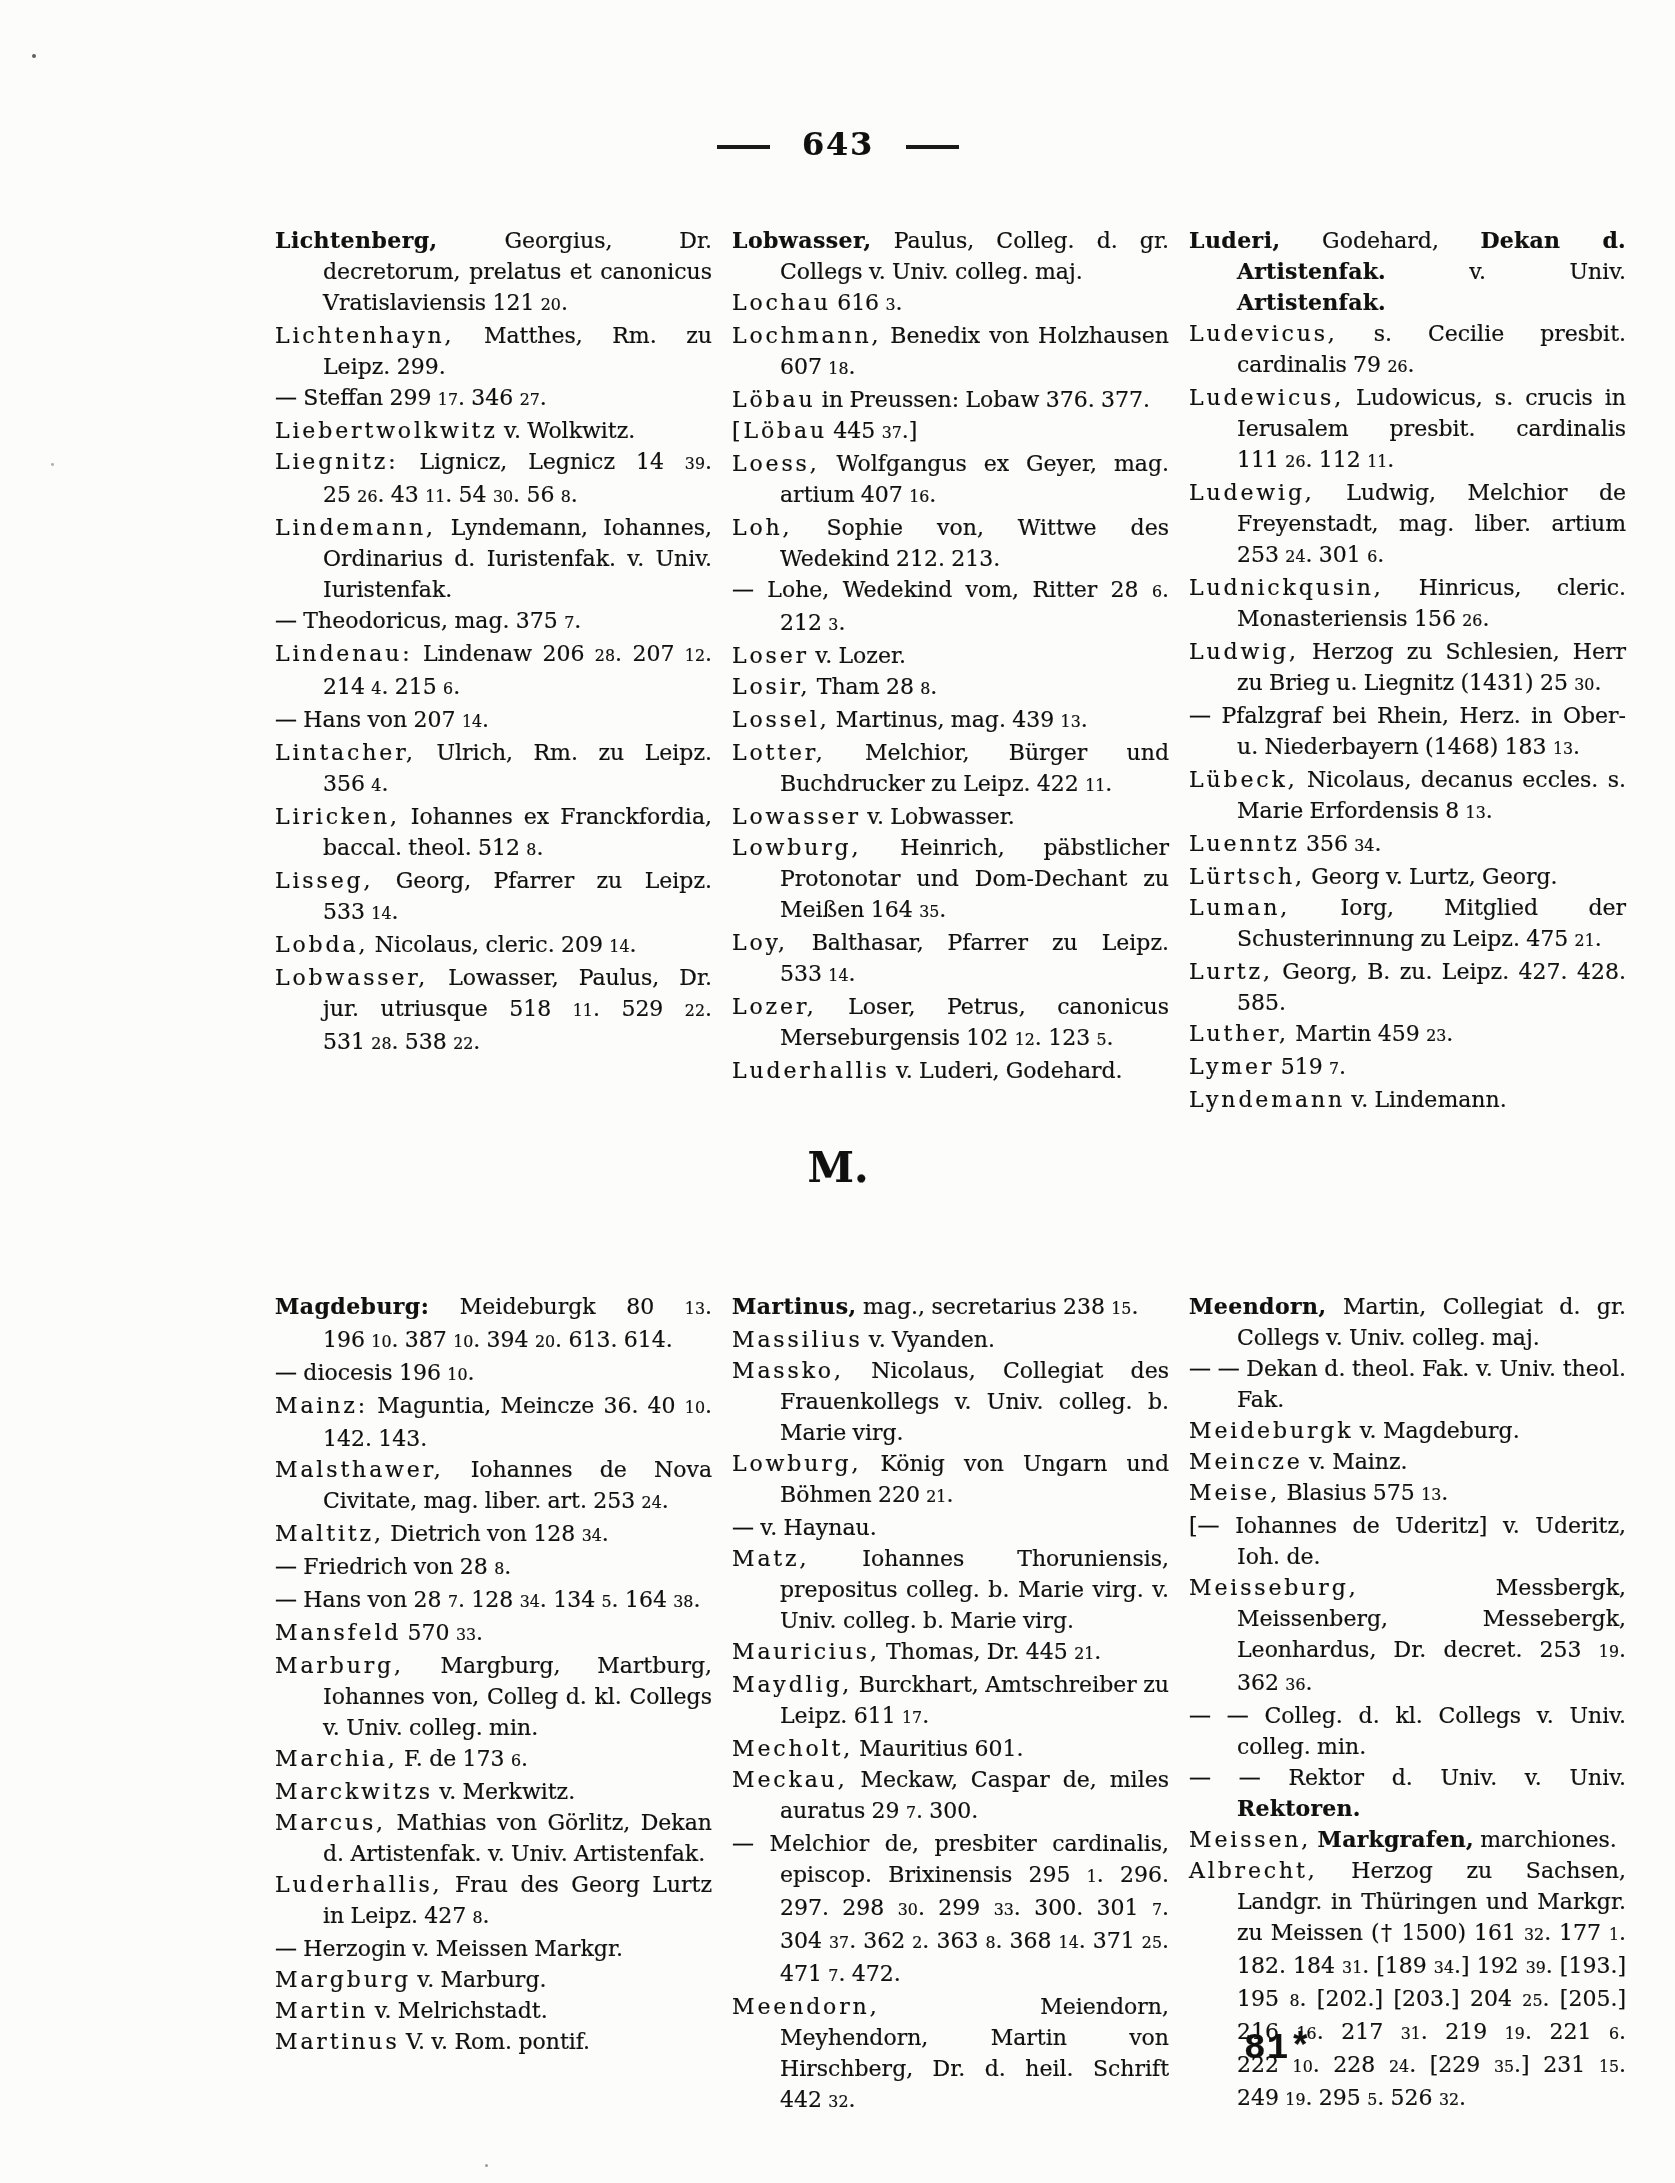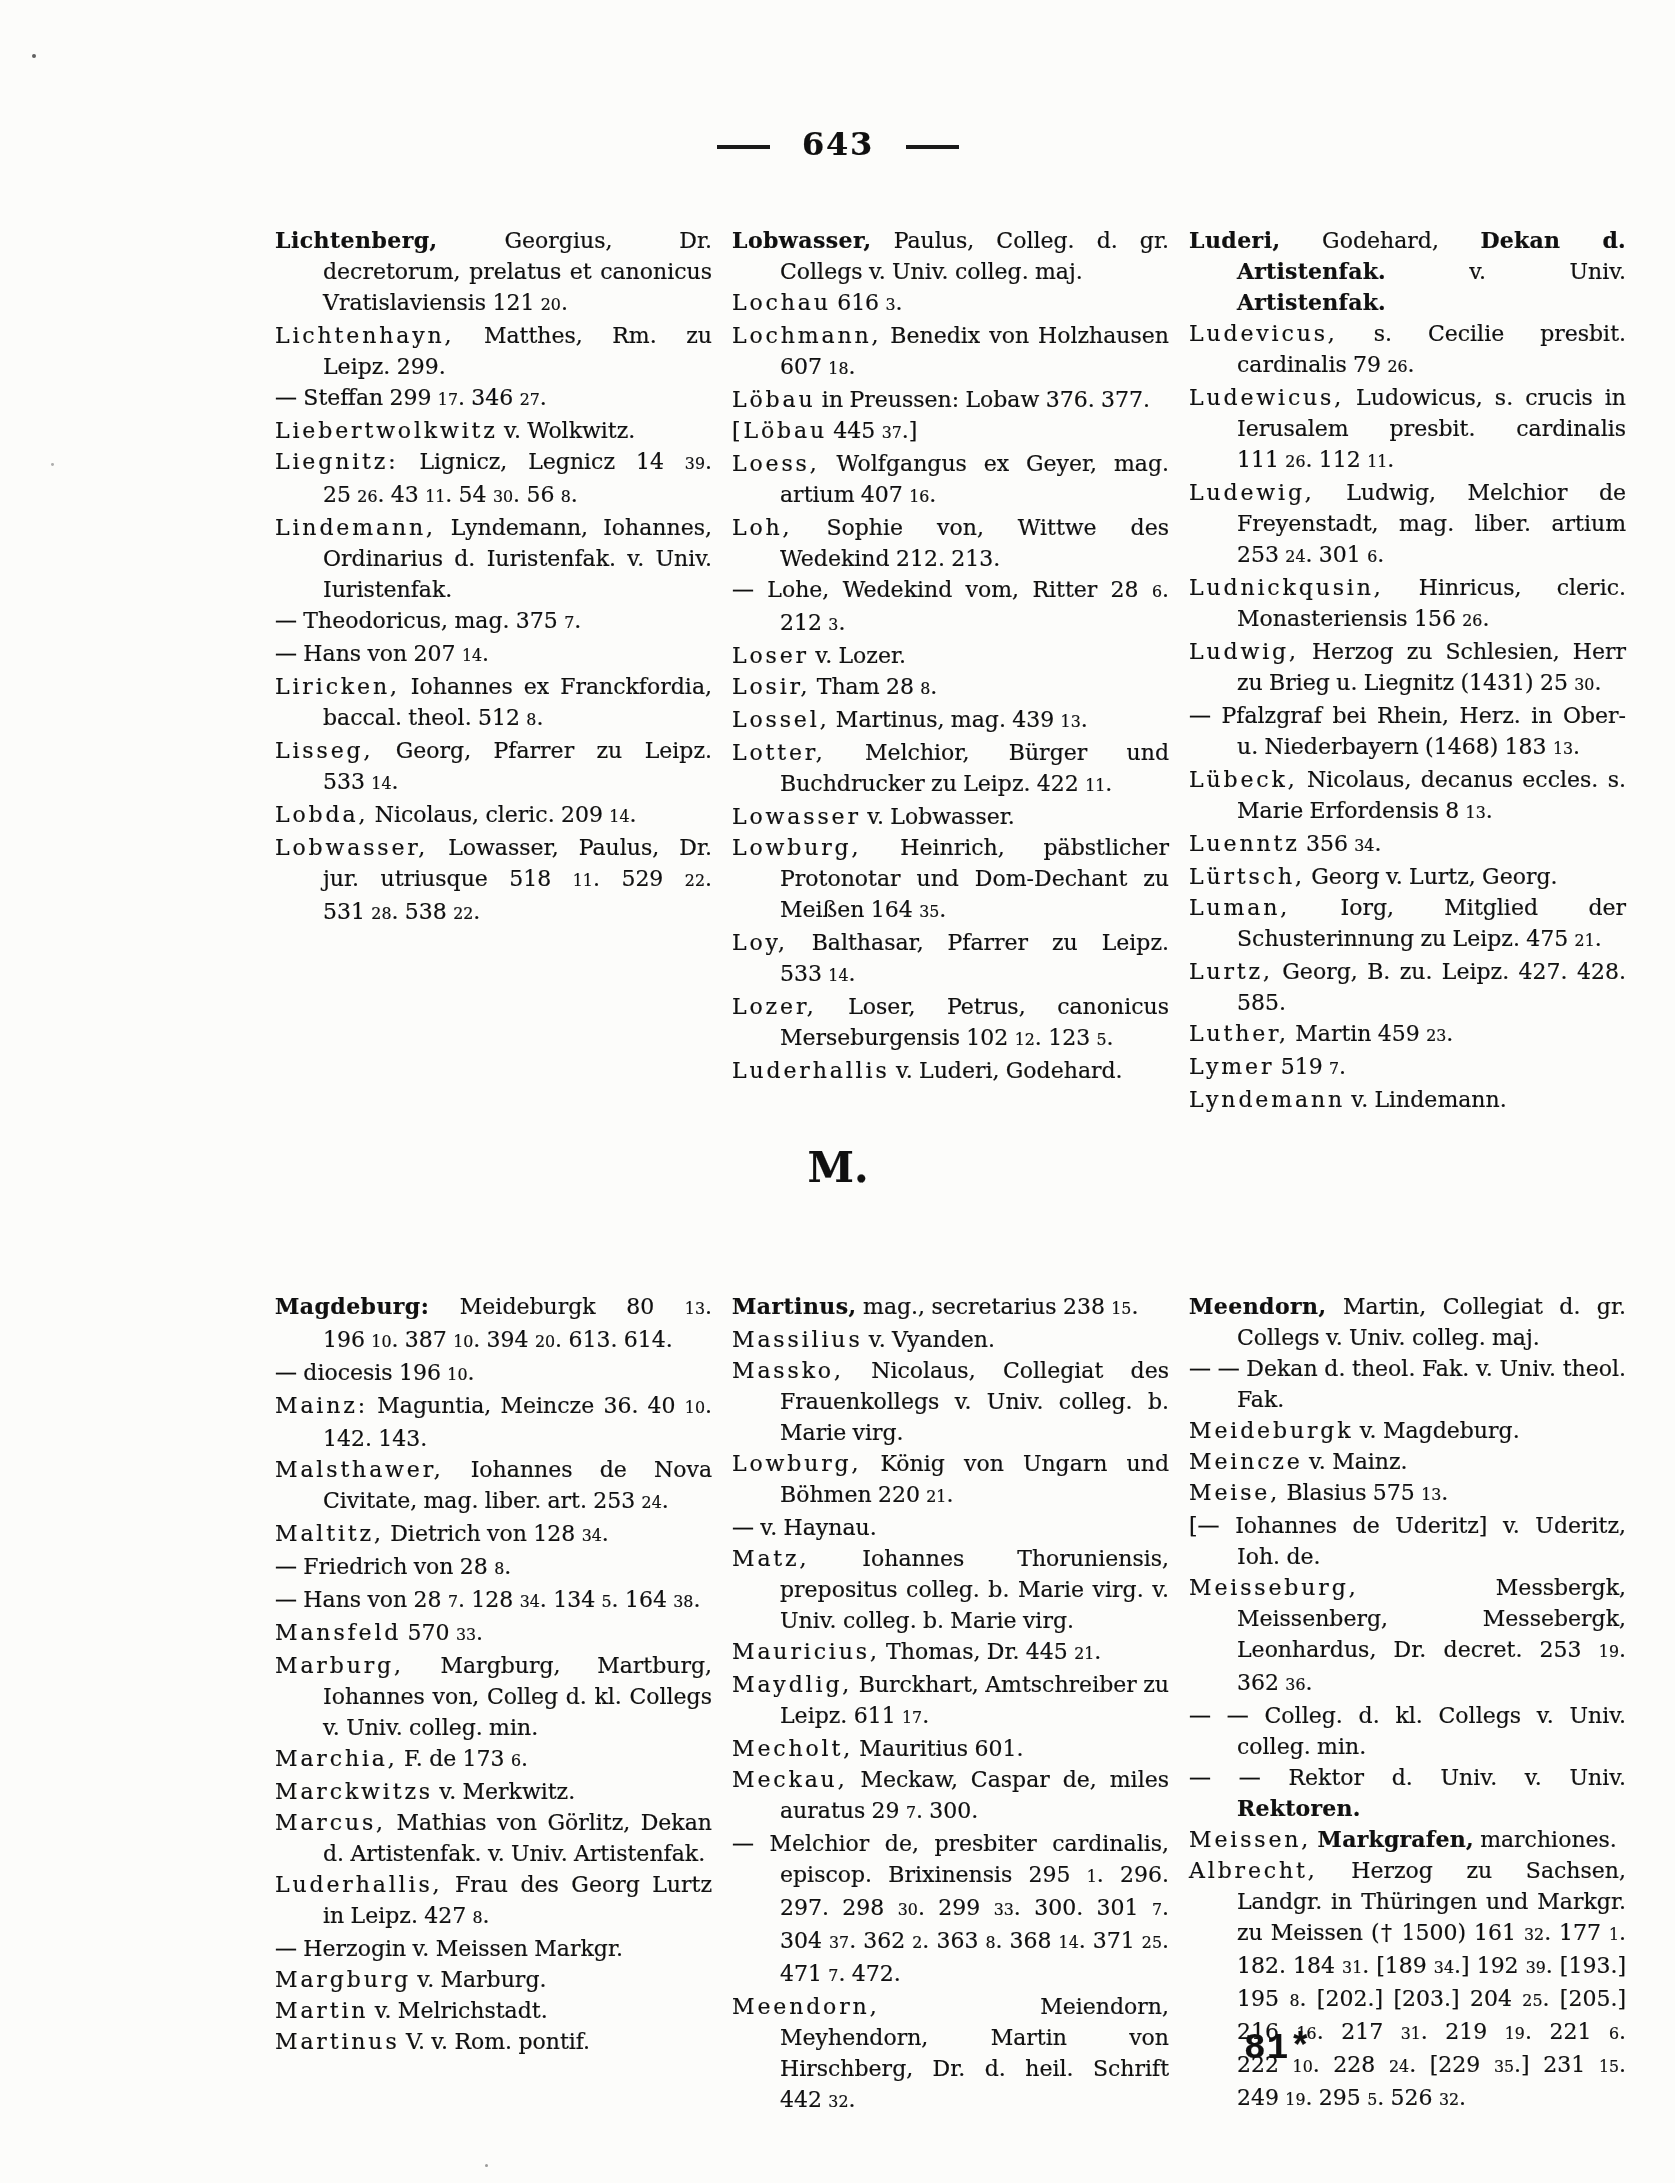--- a/index.html
+++ b/index.html
@@ -77,21 +77,23 @@
   <div id="sections">
       <div class="cols section-L">
         <div class="col">
           <p class="entry"><span class="hw b">Lichtenberg,</span> Georgius, Dr. decretorum, prelatus et canonicus Vratislaviensis 121&nbsp;<span class="ln">20</span>.</p>
           <p class="entry"><span class="hw sp">Lichtenhayn,</span> Matthes, Rm. zu Leipz. 299.</p>
           <p class="entry">— Steffan 299&nbsp;<span class="ln">17</span>. 346&nbsp;<span class="ln">27</span>.</p>
           <p class="entry"><span class="hw sp">Liebertwolkwitz</span> v. Wolkwitz.</p>
           <p class="entry"><span class="hw sp">Liegnitz:</span> Lignicz, Legnicz 14&nbsp;<span class="ln">39</span>. 25&nbsp;<span class="ln">26</span>. 43&nbsp;<span class="ln">11</span>. 54&nbsp;<span class="ln">30</span>. 56&nbsp;<span class="ln">8</span>.</p>
           <p class="entry"><span class="hw sp">Lindemann,</span> Lyndemann, Iohannes, Ordinarius d. Iuristenfak. v. Univ. Iuristenfak.</p>
           <p class="entry">— Theodoricus, mag. 375&nbsp;<span class="ln">7</span>.</p>
+          <p class="entry"><span class="hw sp">Lindenau:</span> Lindenaw 206&nbsp;<span class="ln">28</span>. 207&nbsp;<span class="ln">12</span>. 214&nbsp;<span class="ln">4</span>. 215&nbsp;<span class="ln">6</span>.</p>
           <p class="entry">— Hans von 207&nbsp;<span class="ln">14</span>.</p>
+          <p class="entry"><span class="hw sp">Lintacher,</span> Ulrich, Rm. zu Leipz. 356&nbsp;<span class="ln">4</span>.</p>
           <p class="entry"><span class="hw sp">Liricken,</span> Iohannes ex Franckfordia, baccal. theol. 512&nbsp;<span class="ln">8</span>.</p>
           <p class="entry"><span class="hw sp">Lisseg,</span> Georg, Pfarrer zu Leipz. 533&nbsp;<span class="ln">14</span>.</p>
           <p class="entry"><span class="hw sp">Lobda,</span> Nicolaus, cleric. 209&nbsp;<span class="ln">14</span>.</p>
           <p class="entry"><span class="hw sp">Lobwasser,</span> Lowasser, Paulus, Dr. jur. utriusque 518&nbsp;<span class="ln">11</span>. 529&nbsp;<span class="ln">22</span>. 531&nbsp;<span class="ln">28</span>. 538&nbsp;<span class="ln">22</span>.</p>
         </div>
         <div class="col">
           <p class="entry"><span class="hw b">Lobwasser,</span> Paulus, Colleg. d. gr. Collegs v. Univ. colleg. maj.</p>
           <p class="entry"><span class="hw sp">Lochau</span> 616&nbsp;<span class="ln">3</span>.</p>
           <p class="entry"><span class="hw sp">Lochmann,</span> Benedix von Holzhausen 607&nbsp;<span class="ln">18</span>.</p>
           <p class="entry"><span class="hw sp">Löbau</span> in Preussen: Lobaw 376. 377.</p>

